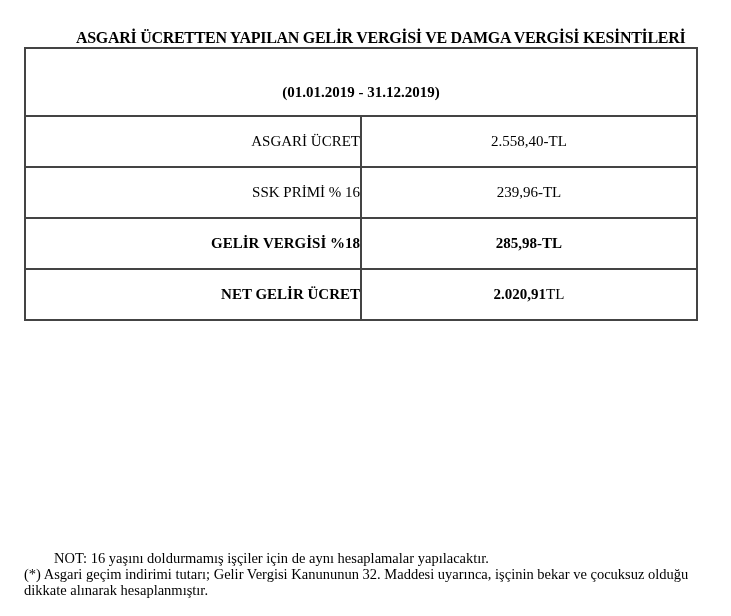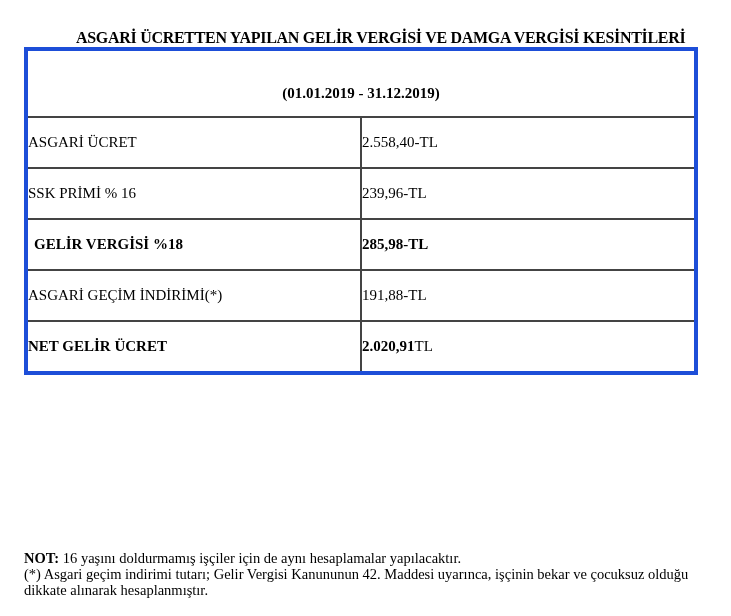--- a/index.html
+++ b/index.html
@@ -28,58 +28,59 @@
       letter-spacing: -0.3px;
       white-space: nowrap;
       margin-top: 20px;
     }
     table.main {
       position: absolute;
       left: 24px;
       top: 47px;
       width: 674px;
       border-collapse: collapse;
-      border: 4px solid #1d4ed8;
+      border: 2px solid #1d4ed8;
       table-layout: fixed;
     }
     table.main td {
       border: 2px solid #444444;
       font-size: 15px;
       padding: 0;
       vertical-align: middle;
       white-space: nowrap;
     }
     td.period {
       height: 68px;
       text-align: center;
       font-weight: bold;
       padding-top: 20px !important;
       box-sizing: border-box;
     }
     td.label {
       width: 376px;
       height: 49px;
-      text-align: left;
+      text-align: right;
       padding-left: 0;
     }
     td.value {
       height: 49px;
+      text-align: center;
     }
     td.bold { font-weight: bold; }
     td.indent { padding-left: 6px !important; }
     .normal { font-weight: normal; }
     .footnote {
       position: absolute;
       left: 24px;
       top: 550px;
       width: 700px;
       font-size: 14.5px;
       line-height: 16px;
     }
-    .footnote b { font-weight: bold; }
+    .footnote b { font-weight: normal; margin-left: 30px; }
   </style>
 </head>
 <body>
 
 <div class="title">ASGARİ ÜCRETTEN YAPILAN GELİR VERGİSİ VE DAMGA VERGİSİ KESİNTİLERİ</div>
 
 <table class="main">
   <tbody>
       <tr>
     <td class="period" colspan="2">(01.01.2019 - 31.12.2019)</td>
@@ -90,26 +91,22 @@
   </tr>
   <tr>
     <td class="label">SSK PRİMİ % 16</td>
     <td class="value">239,96-TL</td>
   </tr>
   <tr>
     <td class="label bold indent">GELİR VERGİSİ %18</td>
     <td class="value bold">285,98-TL</td>
   </tr>
   <tr>
-    <td class="label">ASGARİ GEÇİM İNDİRİMİ(*)</td>
-    <td class="value">191,88-TL</td>
-  </tr>
-  <tr>
     <td class="label bold">NET GELİR ÜCRET</td>
     <td class="value"><b>2.020,91</b><span class="normal">TL</span></td>
   </tr>
 </tbody>
   </table>
 
 <div class="footnote">
   <div><b>NOT:</b><span> 16 yaşını doldurmamış işçiler için de aynı hesaplamalar yapılacaktır.</span></div>
-  <div>(*) Asgari geçim indirimi tutarı; Gelir Vergisi Kanununun 42. Maddesi uyarınca, işçinin bekar ve çocuksuz olduğu dikkate alınarak hesaplanmıştır.</div>
+  <div>(*) Asgari geçim indirimi tutarı; Gelir Vergisi Kanununun 32. Maddesi uyarınca, işçinin bekar ve çocuksuz olduğu dikkate alınarak hesaplanmıştır.</div>
 </div>
 
 </body></html>

